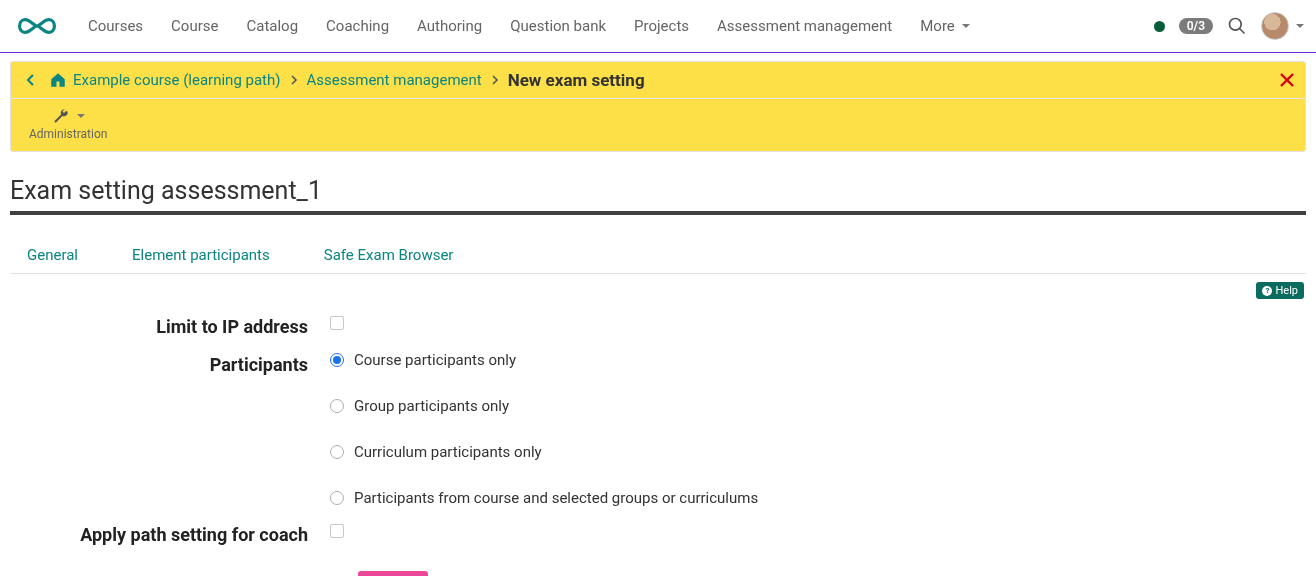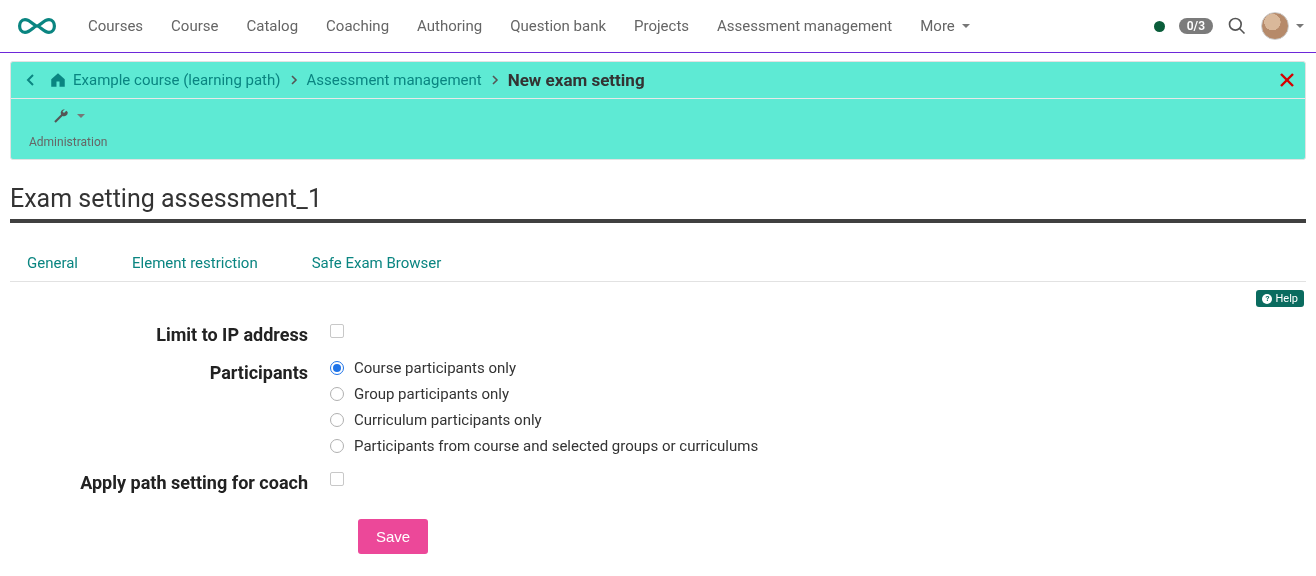--- a/index.html
+++ b/index.html
@@ -73,21 +73,21 @@
     border: 1px solid #ccc;
     cursor: pointer;
   }
   .avatar-wrap { display: flex; align-items: center; gap: 4px; cursor: pointer; }
 
   
   .crumb-wrap {
     margin: 8px 10px 0 10px;
     border: 1px solid #e2e2e2;
     border-radius: 3px;
-    background: #5eead4;
+    background: #fde047;
   }
   .crumb-row {
     display: flex;
     align-items: center;
     padding: 8px 12px;
     border-bottom: 1px solid #e8e8e8;
     position: relative;
   }
   .crumb-back {
     width: 16px; height: 16px;
@@ -114,21 +114,21 @@
     color: #d60000;
     cursor: pointer;
   }
   .admin-row {
     padding: 8px 18px 10px 18px;
   }
   .admin-btn {
     display: inline-flex;
     flex-direction: column;
     align-items: center;
-    gap: 10px;
+    gap: 2px;
     cursor: pointer;
     color: #555;
   }
   .admin-btn .wrench { width: 18px; height: 18px; color: #555; }
   .admin-label { font-size: 12px; color: #666; }
 
   
   .page-title {
     font-size: 25px;
     font-weight: 400;
@@ -205,21 +205,21 @@
   .form-control { flex: 1; }
   .checkbox {
     width: 14px; height: 14px;
     border: 1px solid #c8c8c8;
     border-radius: 2px;
     background: #fff;
     display: inline-block;
     cursor: pointer;
     margin-top: 3px;
   }
-  .radio-group { display: flex; flex-direction: column; gap: 8px; }
+  .radio-group { display: flex; flex-direction: column; gap: 28px; }
   .radio-item { display: flex; align-items: center; gap: 10px; cursor: pointer; }
   .radio {
     width: 14px; height: 14px;
     border: 1px solid #b0b0b0;
     border-radius: 50%;
     display: inline-flex;
     align-items: center; justify-content: center;
     background: #fff;
     flex-shrink: 0;
   }
@@ -315,21 +315,21 @@
       </div>
       <span class="admin-label">Administration</span>
     </div>
   </div>
 </div>
 
 <h1 class="page-title">Exam setting assessment_1</h1>
 
 <div class="tabs">
   <div class="tab">General</div>
-  <div class="tab">Element restriction</div>
+  <div class="tab">Element participants</div>
   <div class="tab">Safe Exam Browser</div>
 </div>
 
 <div class="help-row">
   <span class="help-badge">
     <span class="q">?</span>
     <span>Help</span>
   </span>
 </div>
 

